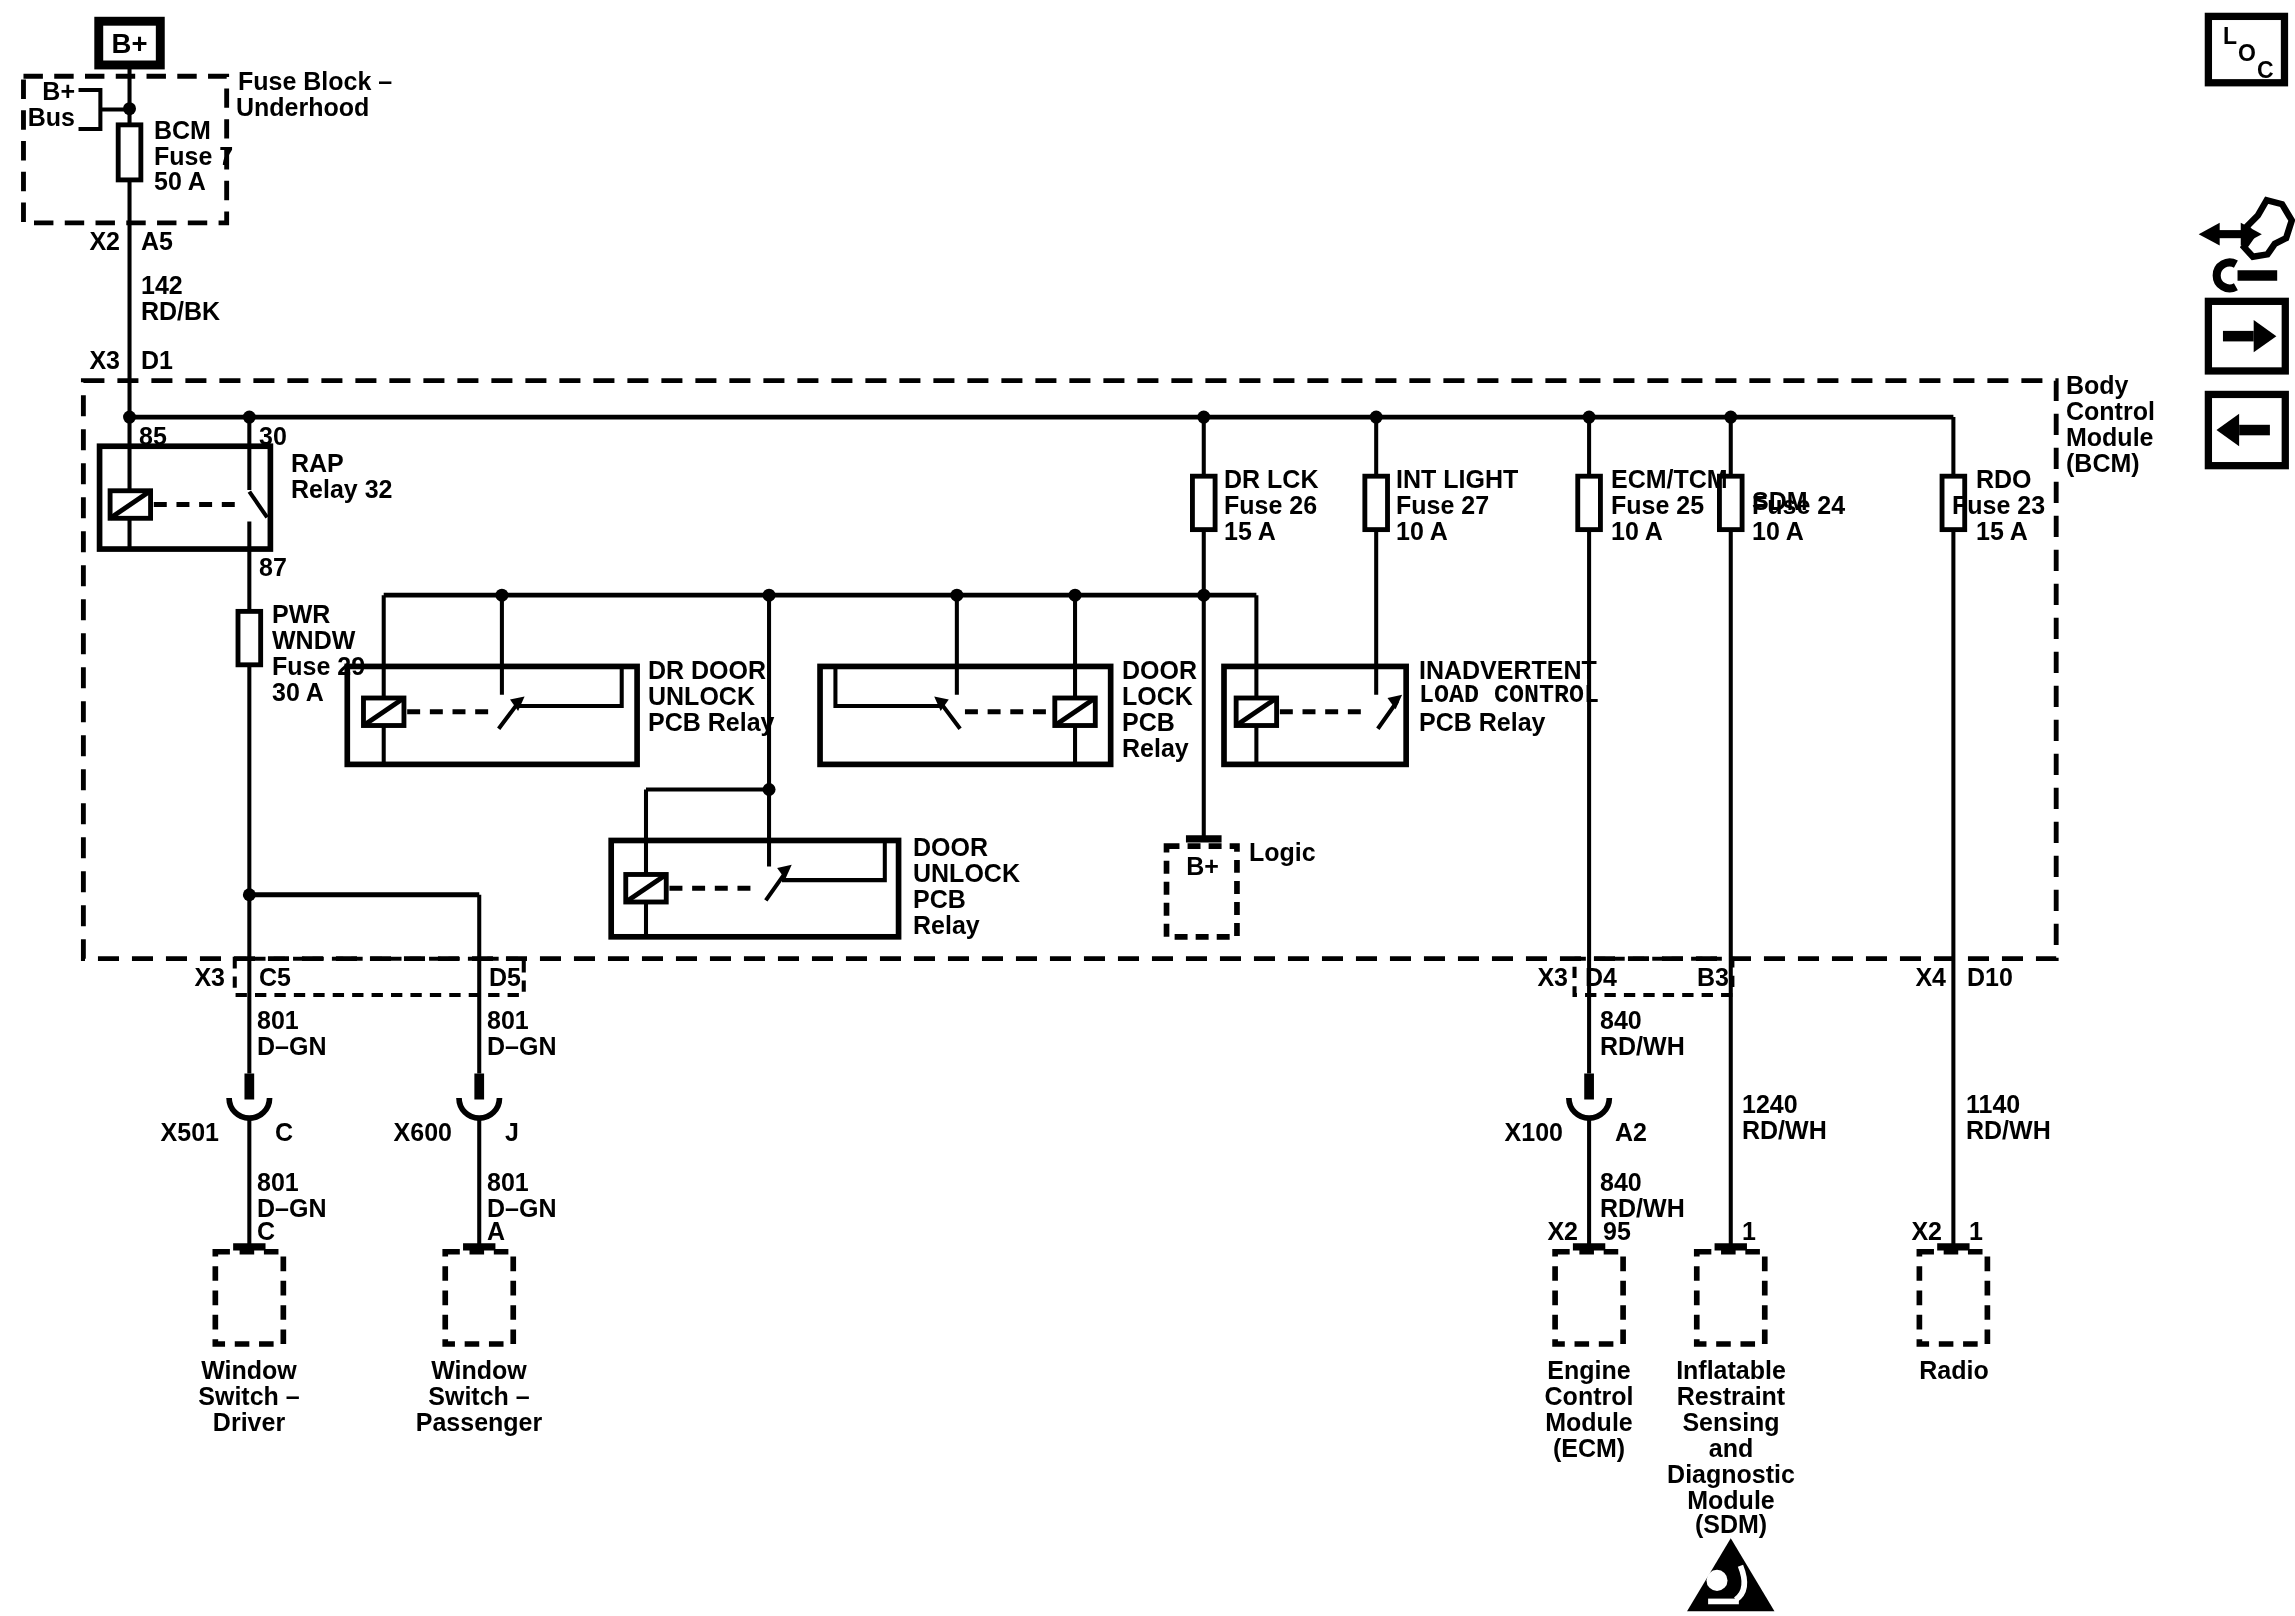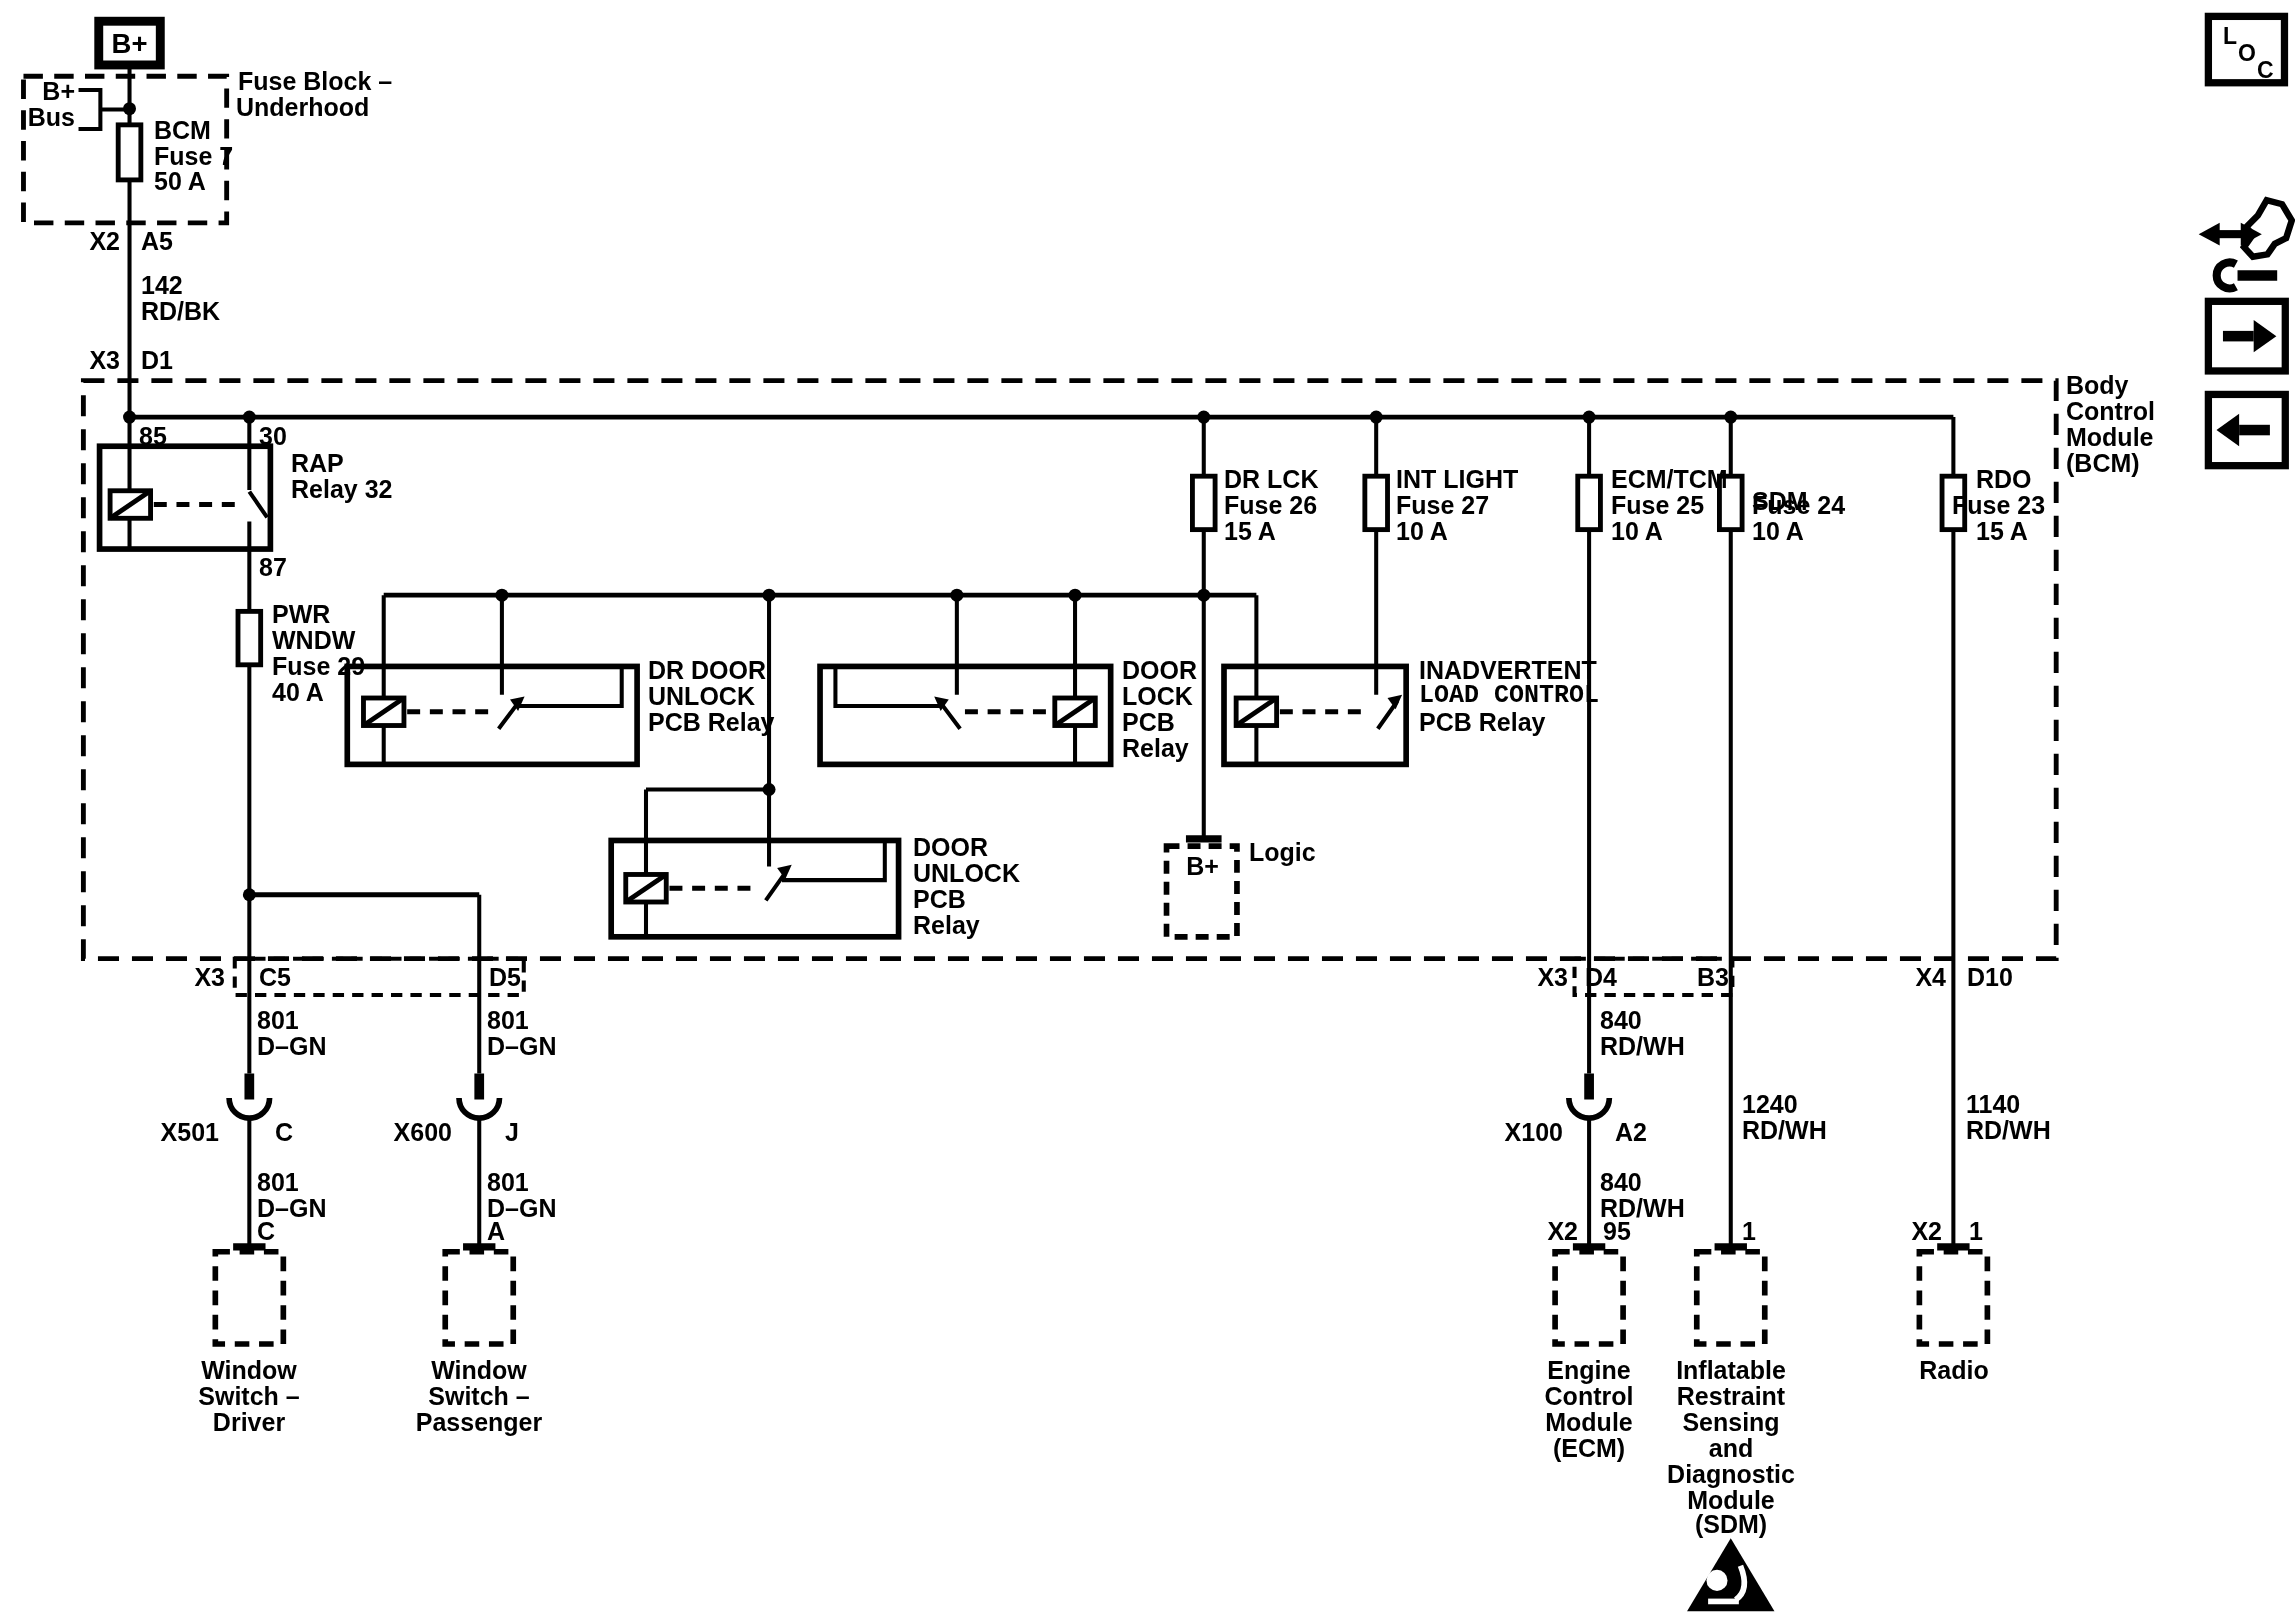--- a/index.html
+++ b/index.html
@@ -167,21 +167,21 @@
 
 <div class="lb" style="left:139px;top:423px;">85</div>
 <div class="lb" style="left:259px;top:423px;">30</div>
 <div class="lb" style="left:259px;top:554px;">87</div>
 <div class="lb" style="left:291px;top:450px;">RAP</div>
 <div class="lb" style="left:291px;top:476px;">Relay 32</div>
 
 <div class="lb" style="left:272px;top:601px;">PWR</div>
 <div class="lb" style="left:272px;top:627px;">WNDW</div>
 <div class="lb" style="left:272px;top:653px;">Fuse 29</div>
-<div class="lb" style="left:272px;top:679px;">40 A</div>
+<div class="lb" style="left:272px;top:679px;">30 A</div>
 
 <div class="lb" style="left:1224px;top:466px;">DR LCK</div>
 <div class="lb" style="left:1224px;top:492px;">Fuse 26</div>
 <div class="lb" style="left:1224px;top:518px;">15 A</div>
 <div class="lb" style="left:1396px;top:466px;">INT LIGHT</div>
 <div class="lb" style="left:1396px;top:492px;">Fuse 27</div>
 <div class="lb" style="left:1396px;top:518px;">10 A</div>
 <div class="lb" style="left:1611px;top:466px;">ECM/TCM</div>
 <div class="lb" style="left:1611px;top:492px;">Fuse 25</div>
 <div class="lb" style="left:1611px;top:518px;">10 A</div>

